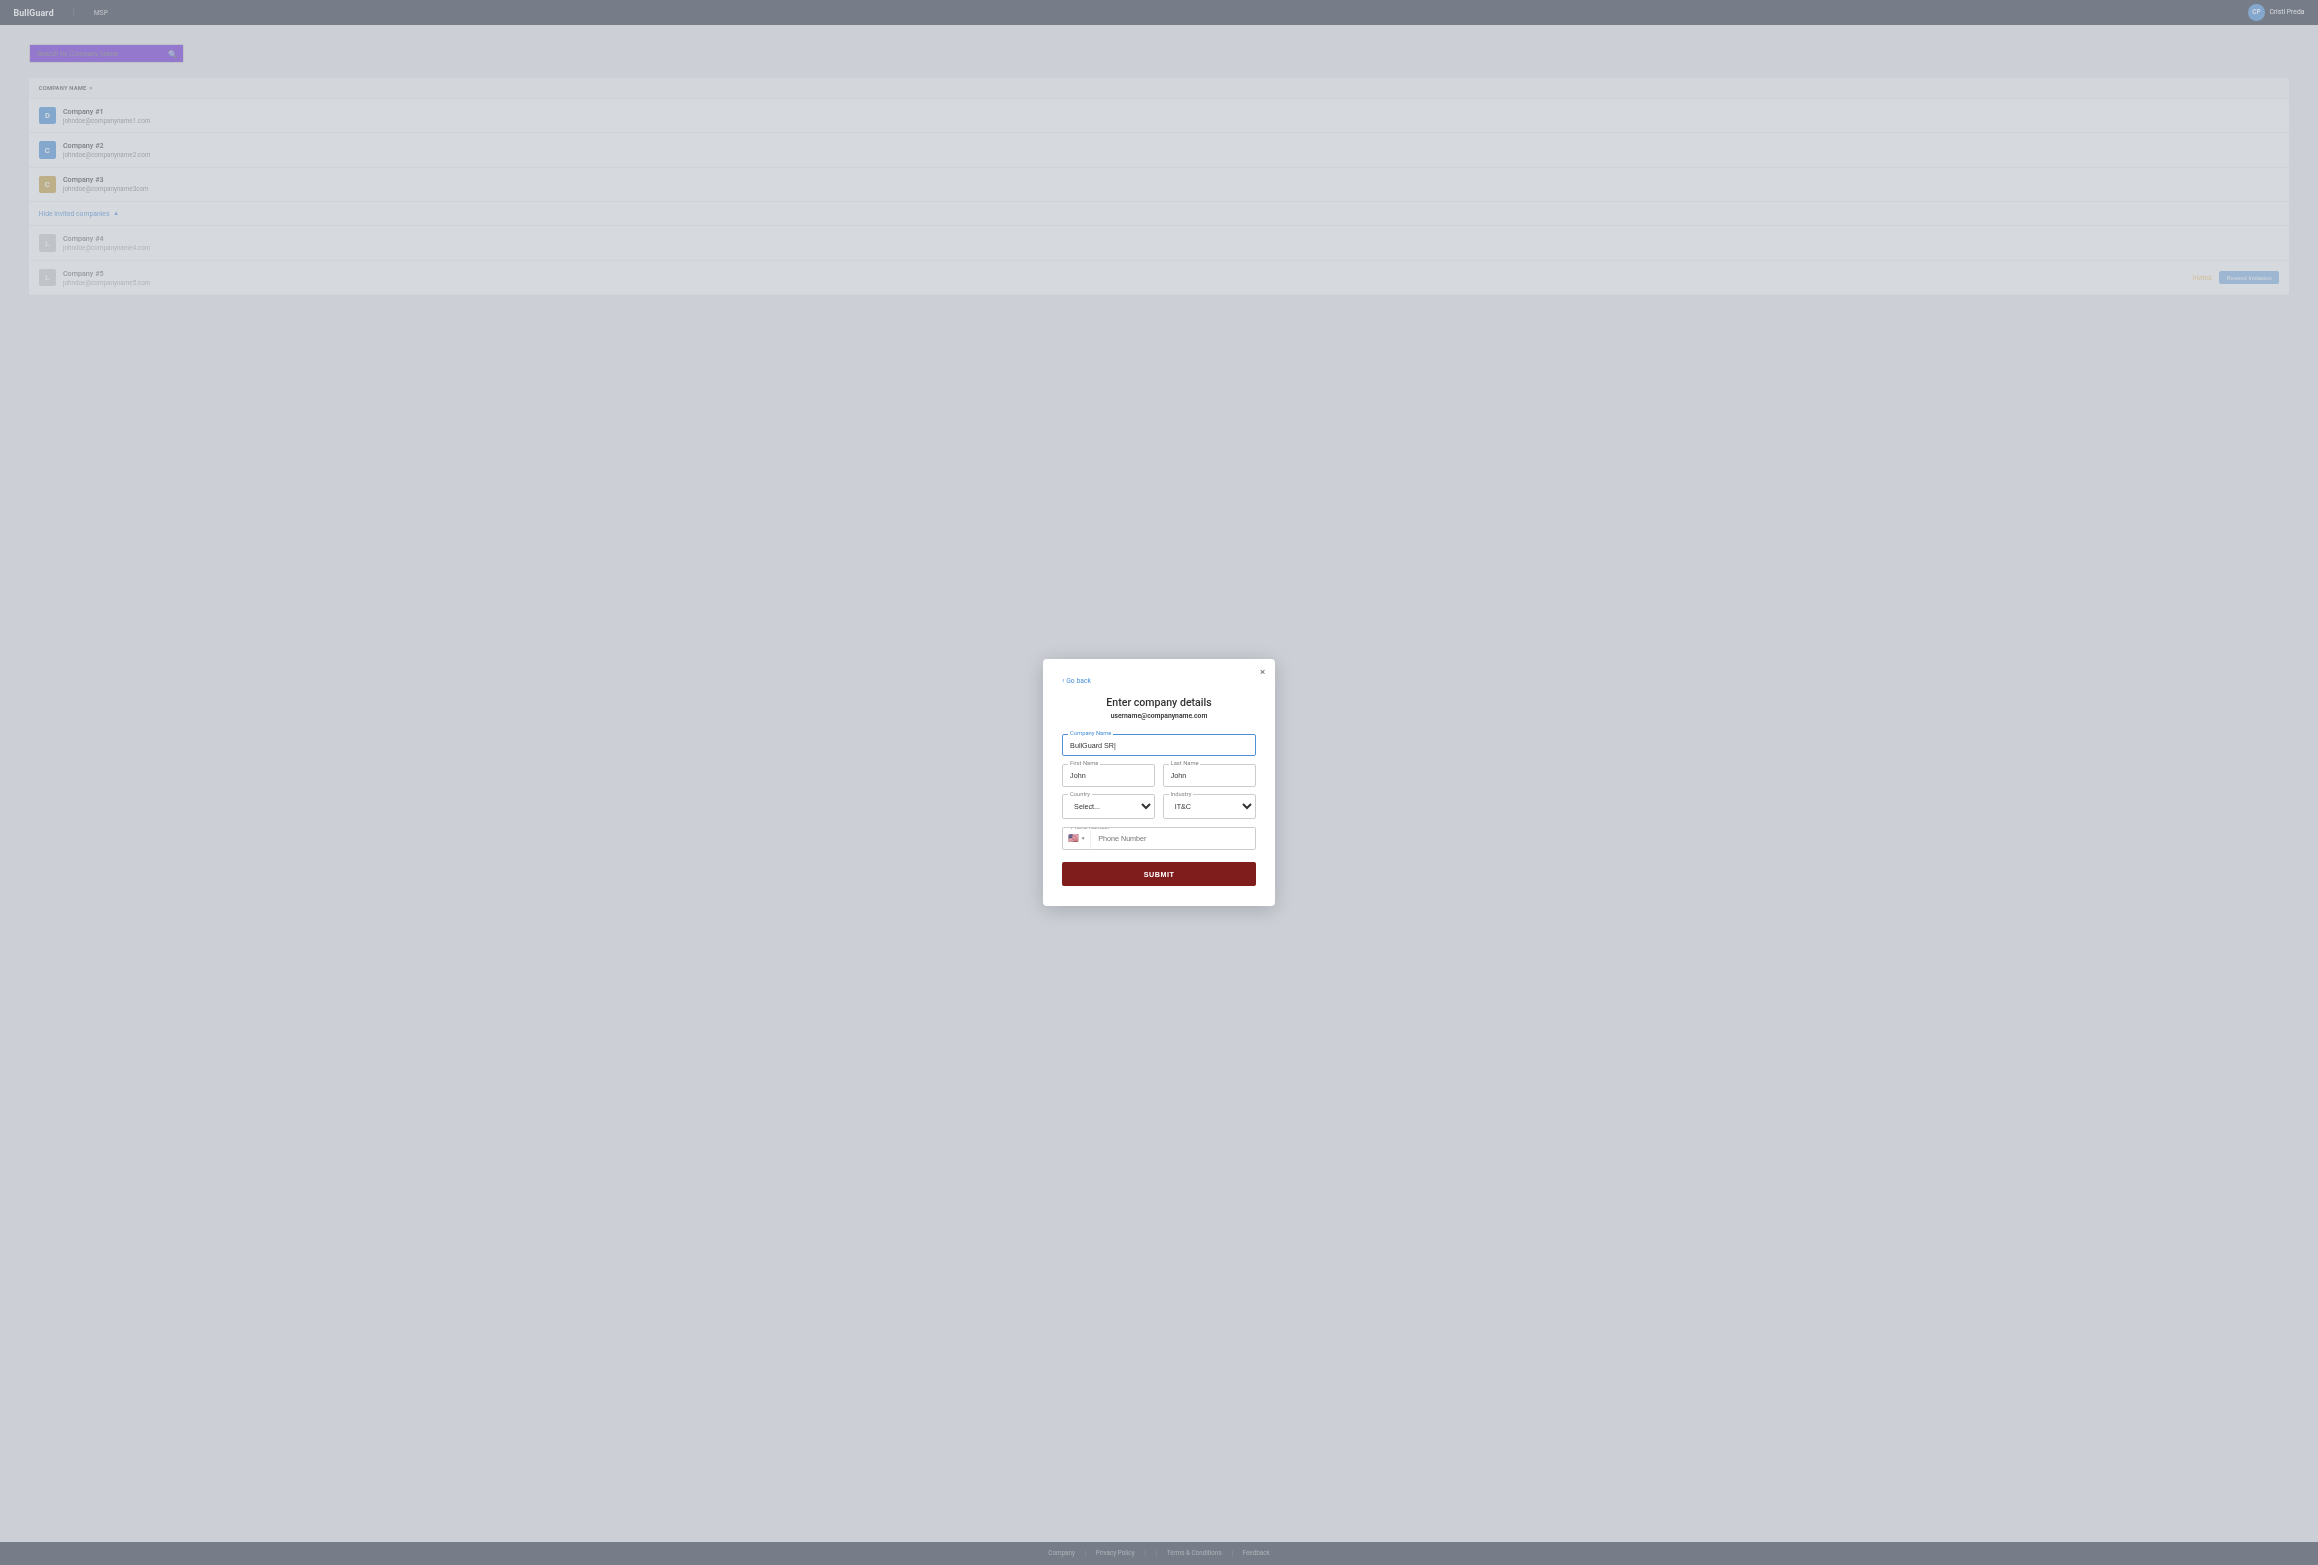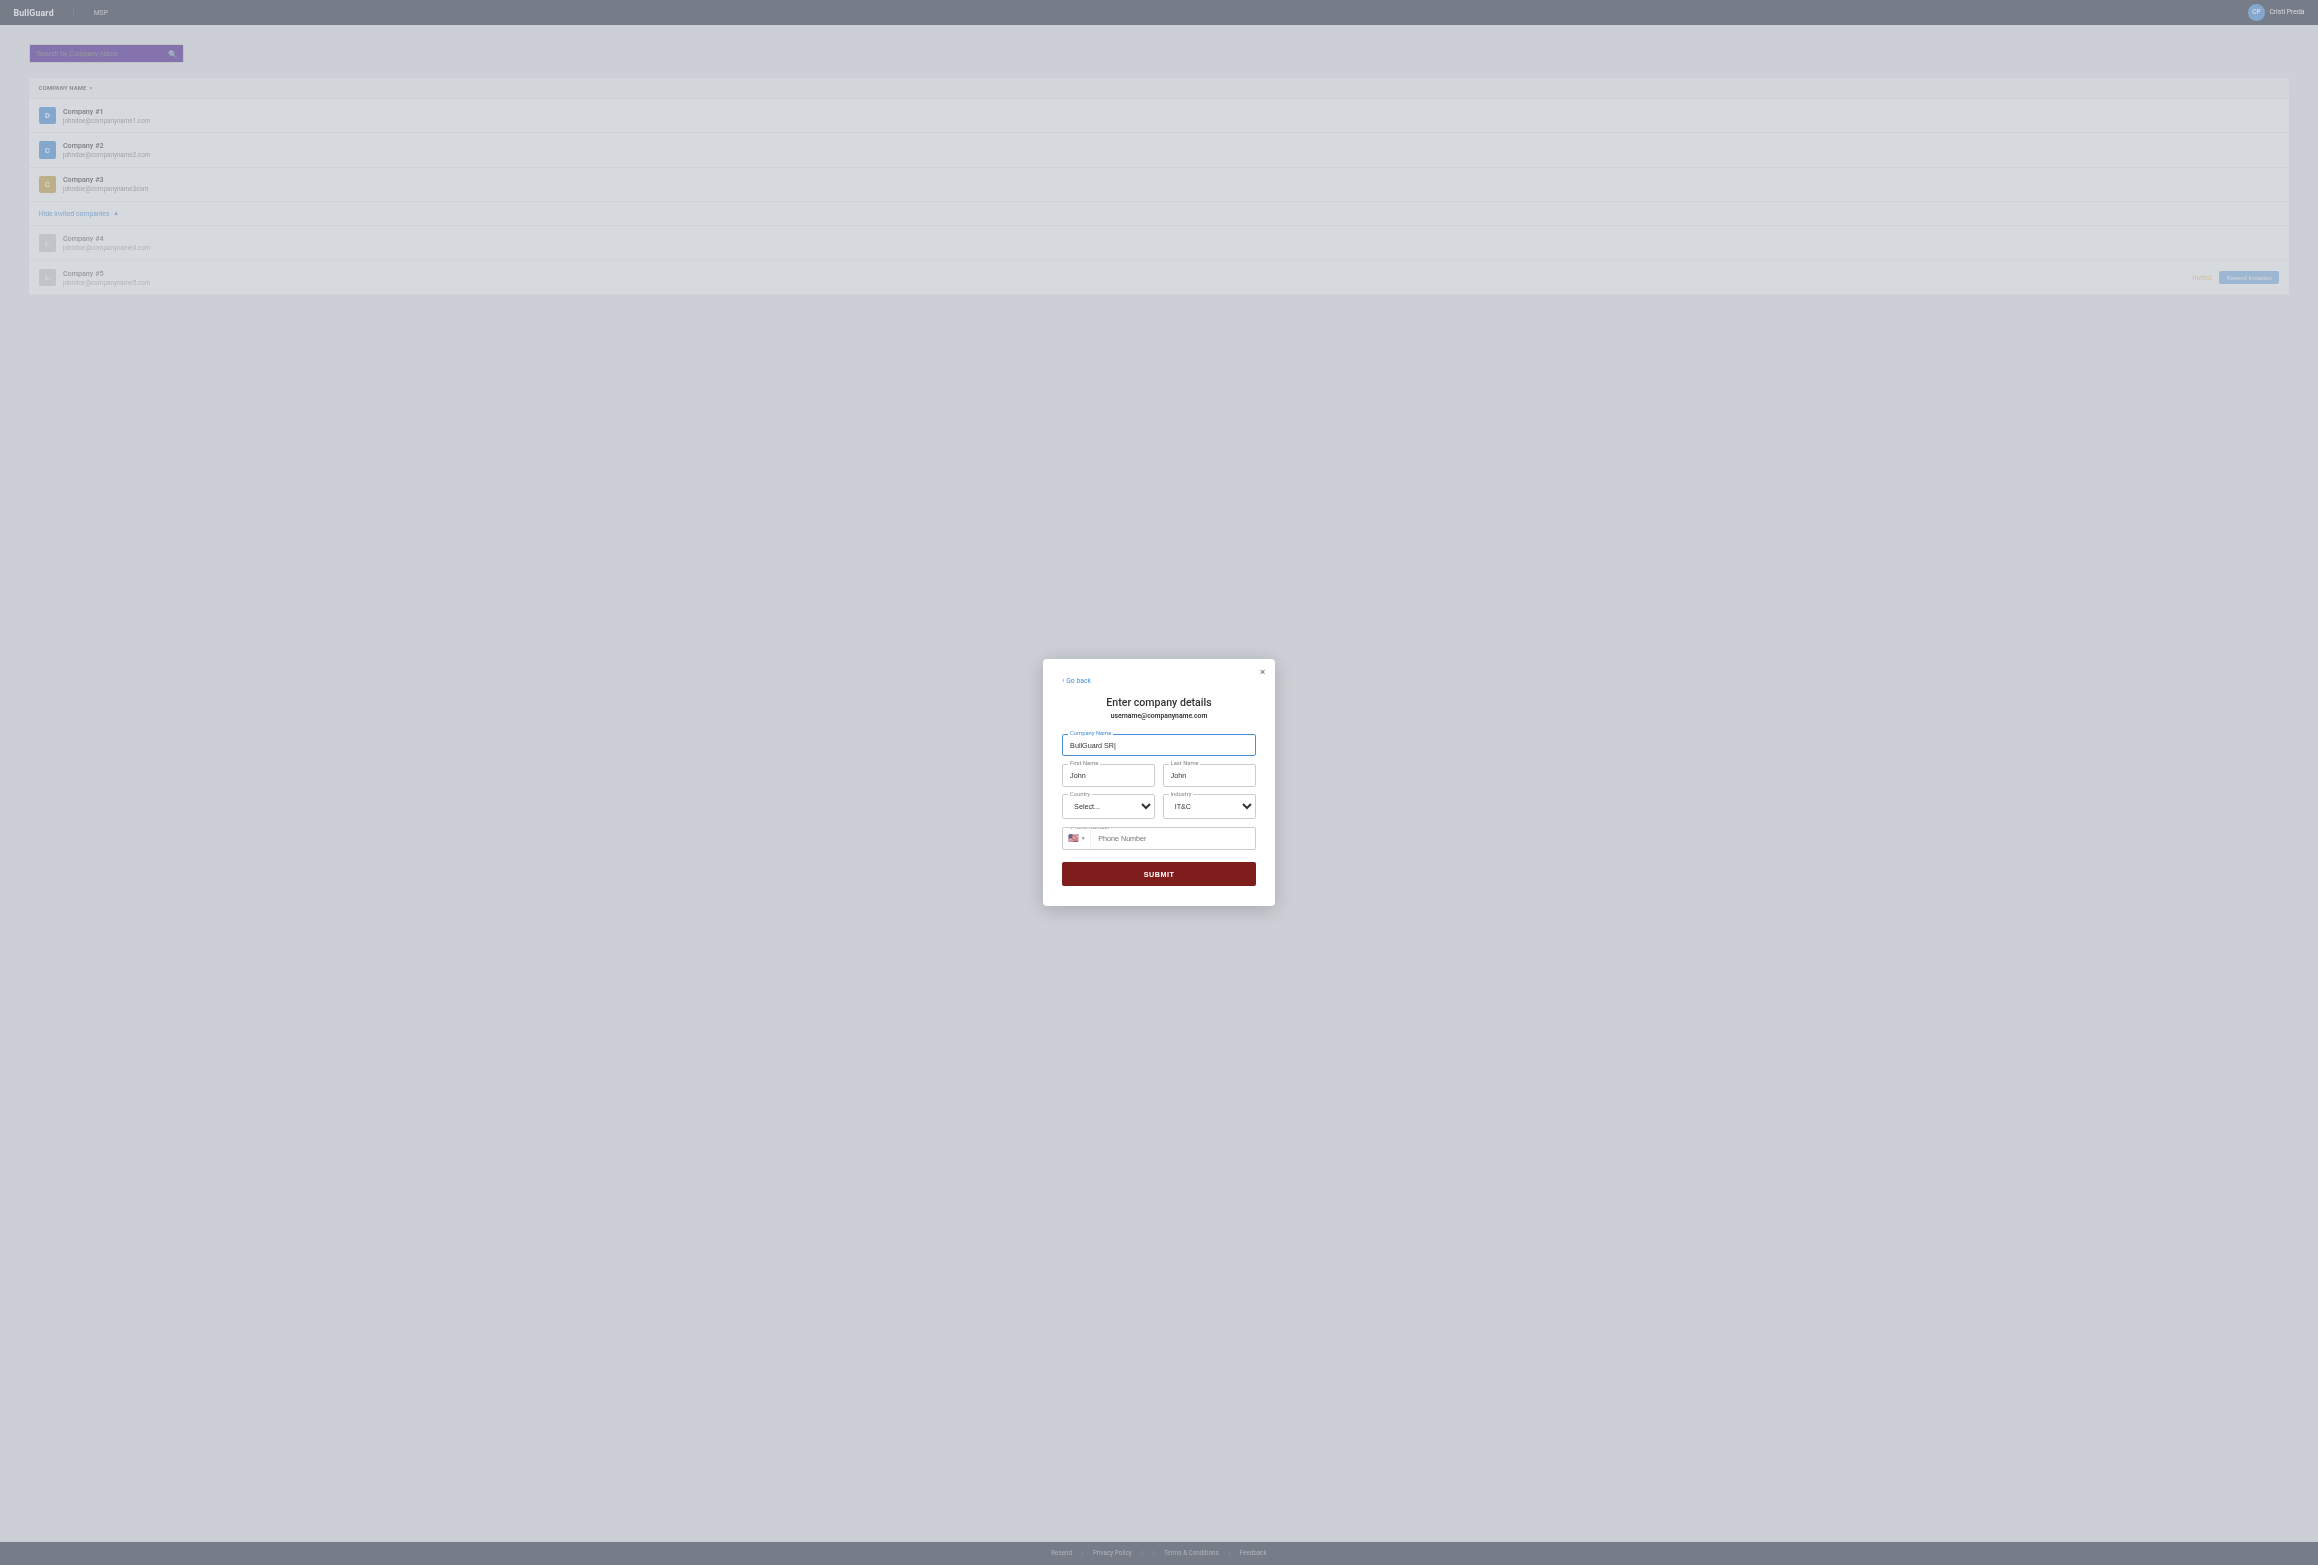--- a/index.html
+++ b/index.html
@@ -116,21 +116,21 @@
     .search-container {
       position: relative;
       width: 155px;
       margin-bottom: 15.5px;
     }
     .search-input {
       width: 100%;
       padding: 4.8px 19.3px 4.8px 6.8px;
       border: 0.5px solid #ccc;
       border-radius: 1.9px;
-      background: #4c1d95;
+      background: #6d28d9;
       font-size: 6.8px;
       color: #aaa;
     }
     .search-icon {
       position: absolute;
       right: 5.8px;
       top: 50%;
       transform: translateY(-50%);
       color: #aaa;
       font-size: 7.7px;
@@ -569,21 +569,21 @@
       </div>
       <input type="tel" class="phone-input" placeholder="Phone Number" style="">
     </div>
 
     
     <button class="submit-btn">SUBMIT</button>
   </div>
 </div>
 
 <footer class="footer">
-  <a class="footer-link">Resend</a>
+  <a class="footer-link">Company</a>
   <span class="footer-sep">|</span>
   <a class="footer-link">Privacy Policy</a>
   <span class="footer-sep">|</span>
   <span class="footer-sep">|</span>
   <a class="footer-link">Terms &amp; Conditions</a>
   <span class="footer-sep">|</span>
   <a class="footer-link">Feedback</a>
 </footer>
 
 

